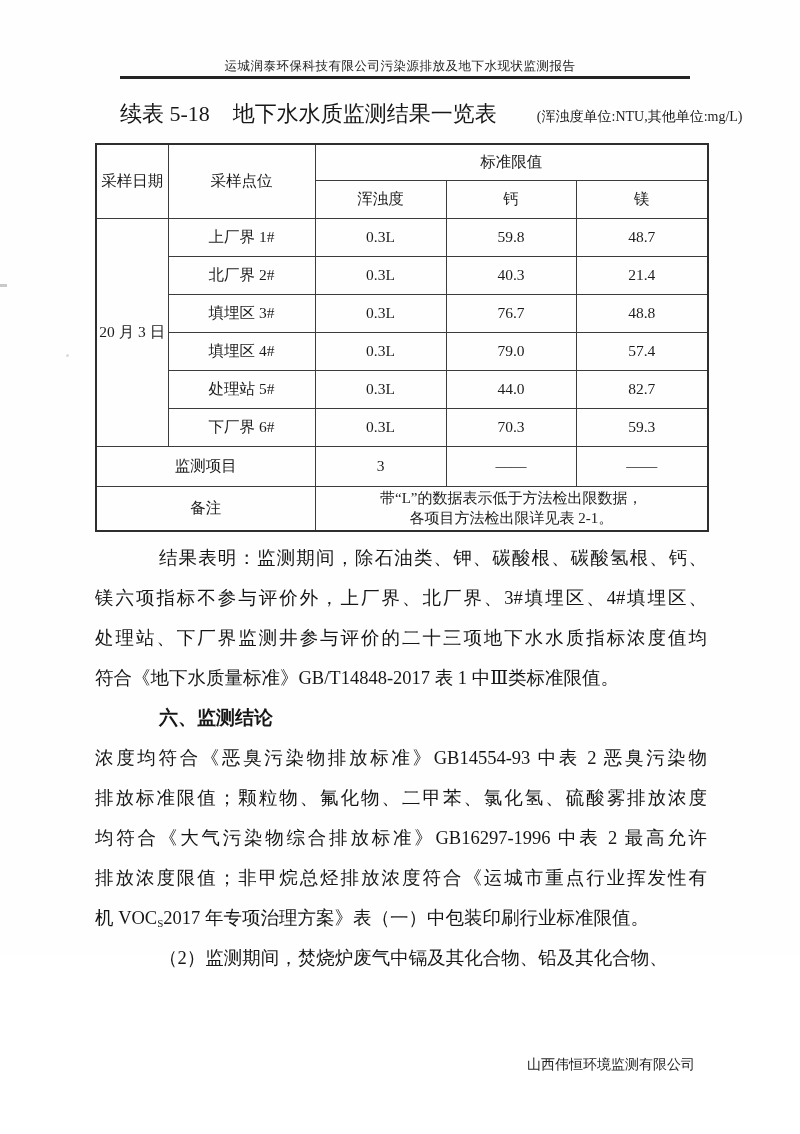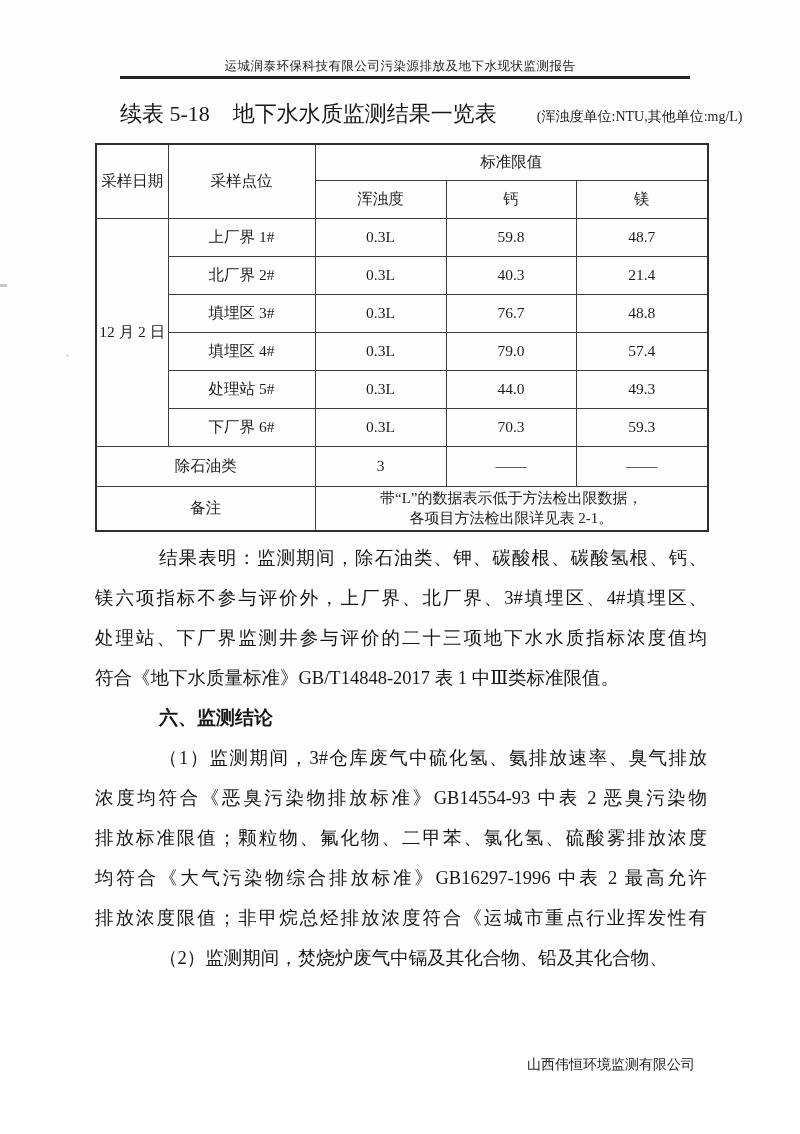--- a/index.html
+++ b/index.html
@@ -174,21 +174,21 @@
         <td rowspan="2">采样日期</td>
         <td rowspan="2">采样点位</td>
         <td colspan="3">标准限值</td>
       </tr>
       <tr class="hr2">
         <td>浑浊度</td>
         <td>钙</td>
         <td>镁</td>
       </tr>
       <tr class="dr">
-        <td rowspan="6">12 月 2 日</td>
+        <td rowspan="6">20 月 3 日</td>
         <td>上厂界 1#</td>
         <td>0.3L</td>
         <td>59.8</td>
         <td>48.7</td>
       </tr>
       <tr class="dr">
         <td>北厂界 2#</td>
         <td>0.3L</td>
         <td>40.3</td>
         <td>21.4</td>
@@ -202,30 +202,30 @@
       <tr class="dr">
         <td>填埋区 4#</td>
         <td>0.3L</td>
         <td>79.0</td>
         <td>57.4</td>
       </tr>
       <tr class="dr">
         <td>处理站 5#</td>
         <td>0.3L</td>
         <td>44.0</td>
-        <td>49.3</td>
+        <td>82.7</td>
       </tr>
       <tr class="dr">
         <td>下厂界 6#</td>
         <td>0.3L</td>
         <td>70.3</td>
         <td>59.3</td>
       </tr>
       <tr class="lr">
-        <td colspan="2">除石油类</td>
+        <td colspan="2">监测项目</td>
         <td>3</td>
         <td>——</td>
         <td>——</td>
       </tr>
       <tr class="rr">
         <td colspan="2">备注</td>
         <td colspan="3" class="remark-text">
           <div>带“L”的数据表示低于方法检出限数据，</div>
           <div>各项目方法检出限详见表 2-1。</div>
         </td>
@@ -234,25 +234,25 @@
   </table>
 
   <div class="bodytext">
     <div class="line just indent">结果表明：监测期间，除石油类、钾、碳酸根、碳酸氢根、钙、</div>
     <div class="line just">镁六项指标不参与评价外，上厂界、北厂界、3#填埋区、4#填埋区、</div>
     <div class="line just">处理站、下厂界监测井参与评价的二十三项地下水水质指标浓度值均</div>
     <div class="line">符合《地下水质量标准》GB/T14848-2017 表 1 中Ⅲ类标准限值。</div>
 
     <div class="line heading indent">六、监测结论</div>
 
-    <div class="line just indent">（1）监测期间，3#仓库废气中硫化氢、氨排放速率、臭气排放</div>
     <div class="line just">浓度均符合《恶臭污染物排放标准》GB14554-93 中表 2 恶臭污染物</div>
     <div class="line just">排放标准限值；颗粒物、氟化物、二甲苯、氯化氢、硫酸雾排放浓度</div>
     <div class="line just">均符合《大气污染物综合排放标准》GB16297-1996 中表 2 最高允许</div>
     <div class="line just">排放浓度限值；非甲烷总烃排放浓度符合《运城市重点行业挥发性有</div>
+    <div class="line"><span>机 VOC</span><span class="sub-s">S</span><span>2017 年专项治理方案》表（一）中包装印刷行业标准限值。</span></div>
 
     <div class="line indent">（2）监测期间，焚烧炉废气中镉及其化合物、铅及其化合物、</div>
   </div>
 
   <div class="footer-company">山西伟恒环境监测有限公司</div>
 
   <div class="speck1"></div>
   <div class="speck2"></div>
 
 </div>

